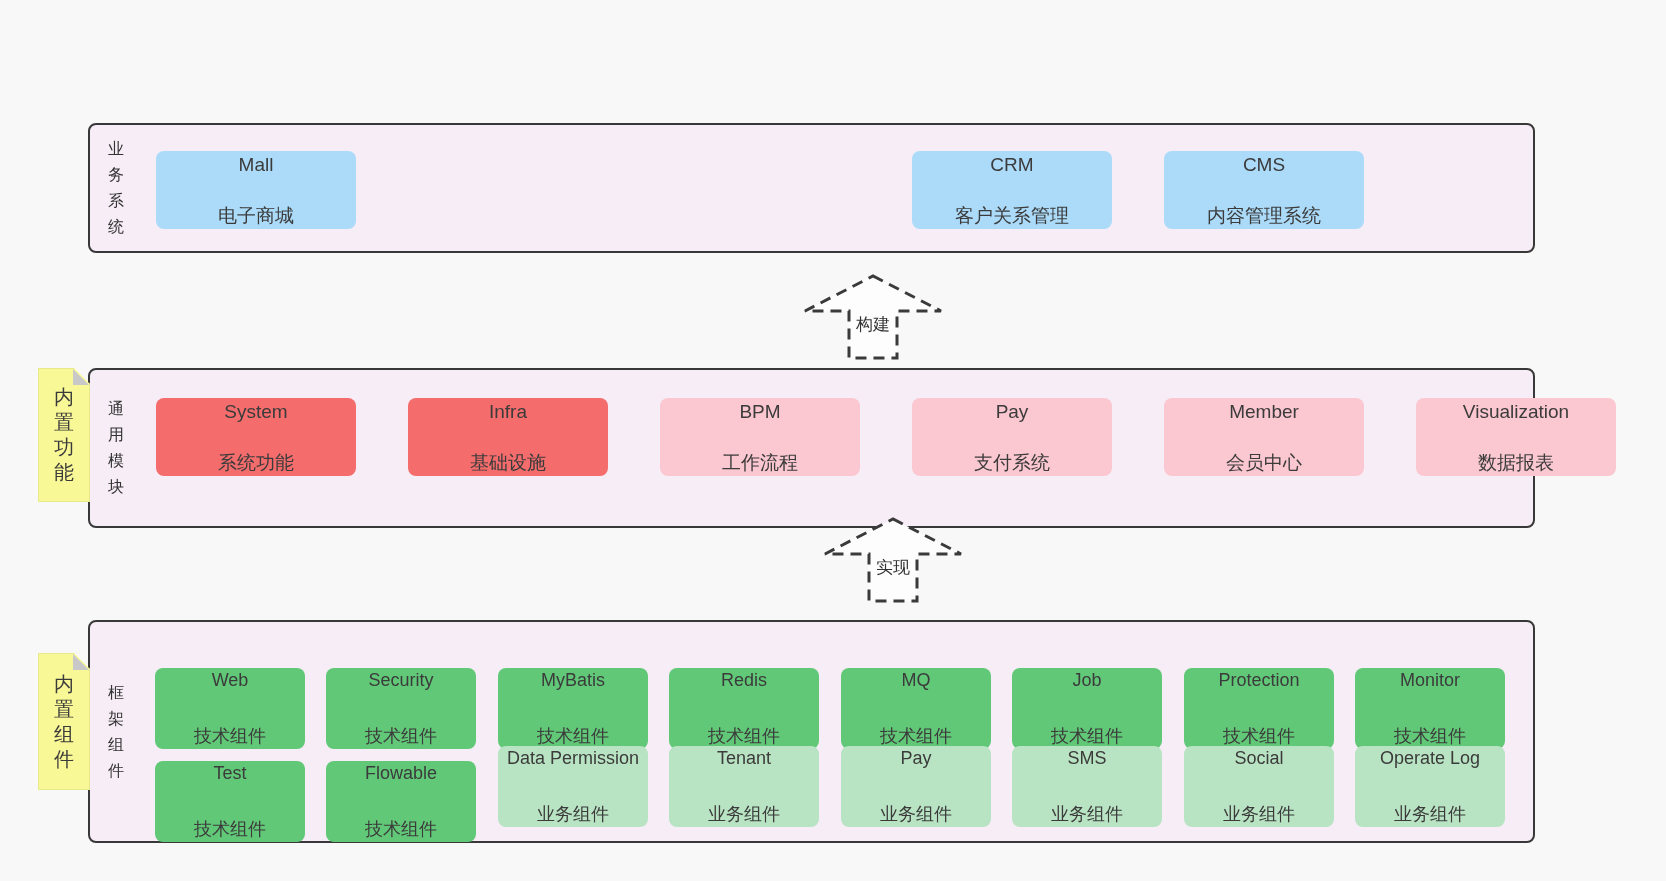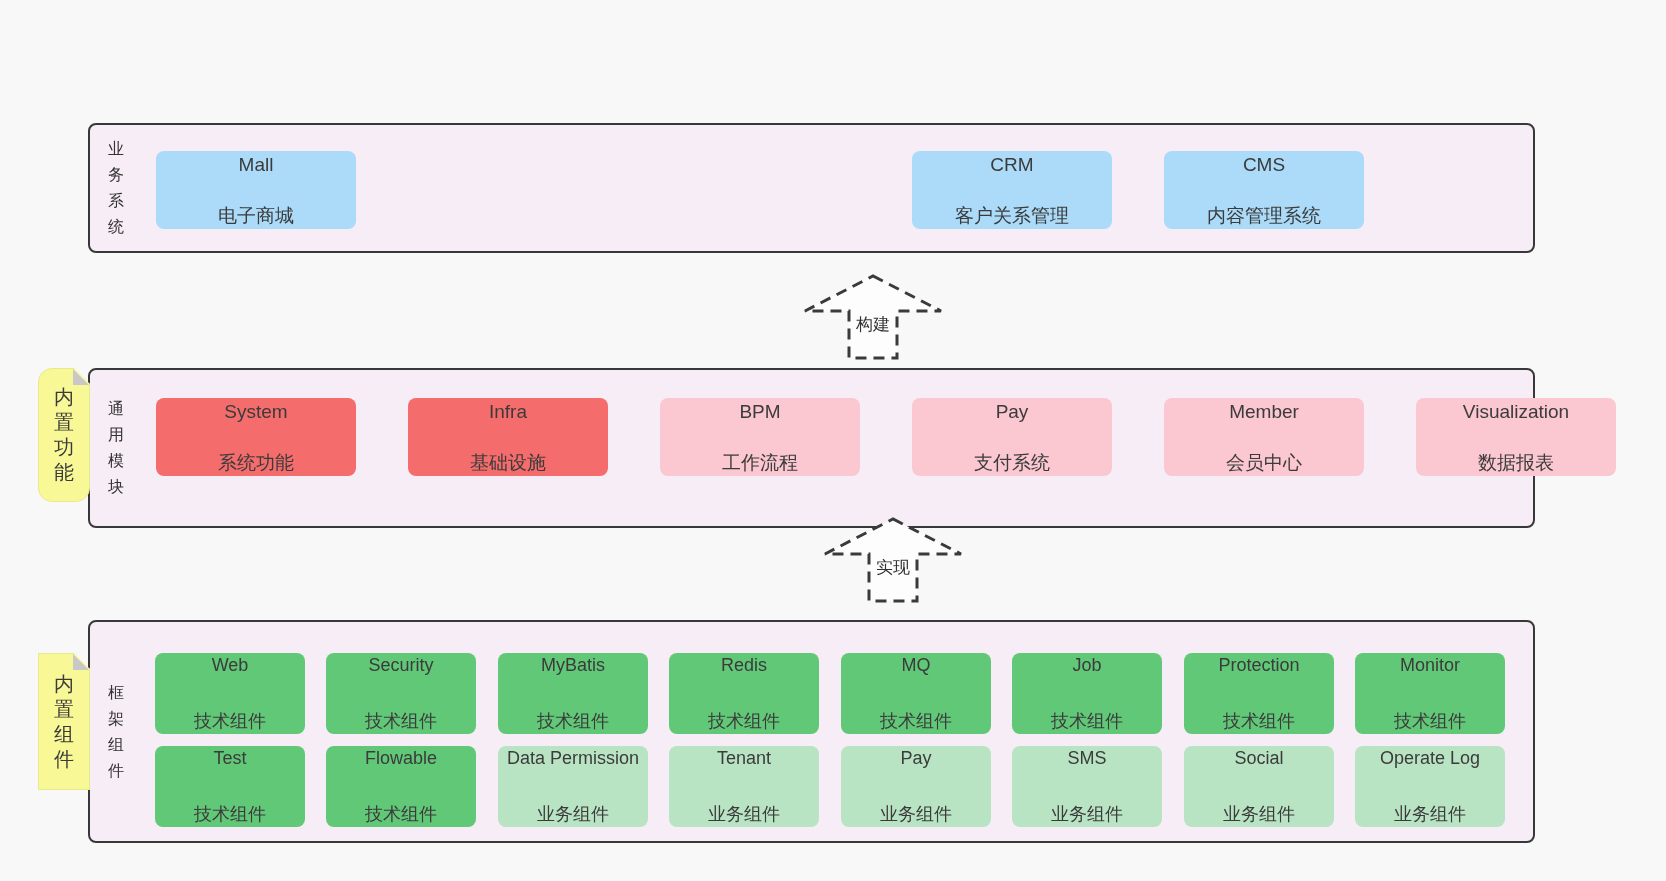--- a/index.html
+++ b/index.html
@@ -38,31 +38,31 @@
   .band-components .box{width:150px;height:81px;font-size:18px;line-height:25px;}
   .r1{top:31px;}
   .r2{top:124px;}
 
   .c0{left:66px}.c1{left:318px}.c2{left:570px}.c3{left:822px}.c4{left:1074px}.c5{left:1326px}
   .k0{left:65px}.k1{left:236px}.k2{left:408px}.k3{left:579px}.k4{left:751px}.k5{left:922px}.k6{left:1094px}.k7{left:1265px}
 
   .blue{background:var(--c-blue,#abdbf9);}
   .red{background:var(--c-red,#f56c6c);}
   .pink{background:var(--c-pink,#fbc7d0);}
-  .green{background:var(--c-green,#61c878);}
+  .green{background:var(--c-green,#61c878);margin-top:15px;}
   .lgreen{background:var(--c-light-green,#b9e4c3);}
 
   .sticky{
     position:absolute;width:52px;z-index:3;
     background:var(--c-sticky-yellow,#f9f897);
     border:1px solid #e8e88d;box-sizing:border-box;
     clip-path:polygon(0 0,calc(100% - 16px) 0,100% 16px,100% 100%,0 100%);
     display:flex;align-items:center;justify-content:center;
   }
-  .sticky-features{left:38px;top:368px;height:134px;border-radius:14px;}
+  .sticky-features{left:38px;top:368px;height:134px;}
   .sticky-components{left:38px;top:653px;height:137px;}
   .sticky .vtext{
     width:22px;font-size:20px;line-height:25px;text-align:center;
     word-break:break-all;color:#3b3b3b;
   }
   .fold{
     position:absolute;top:0;right:0;width:0;height:0;
     border-bottom:16px solid var(--c-fold-gray,#c8c8c8);
     border-right:16px solid transparent;
   }

